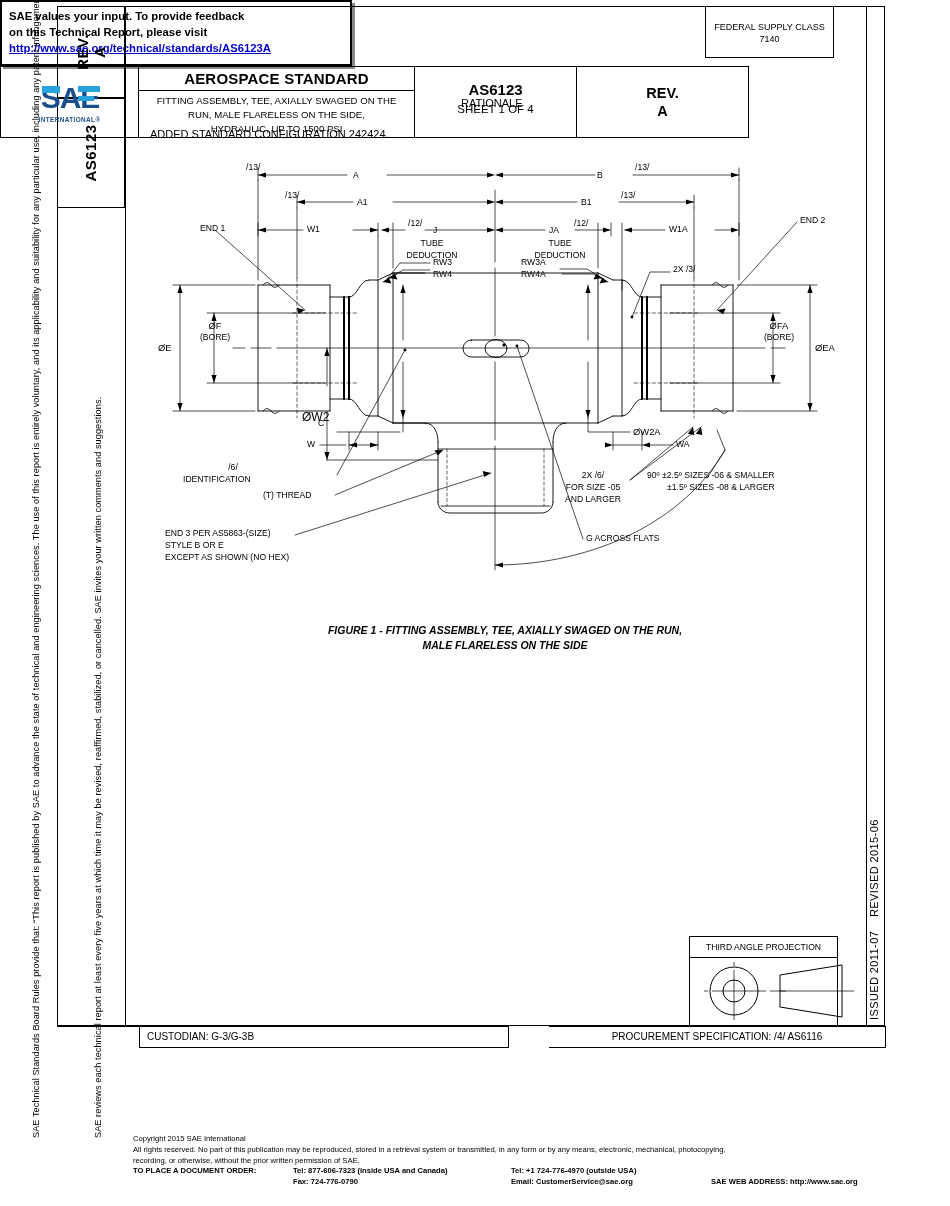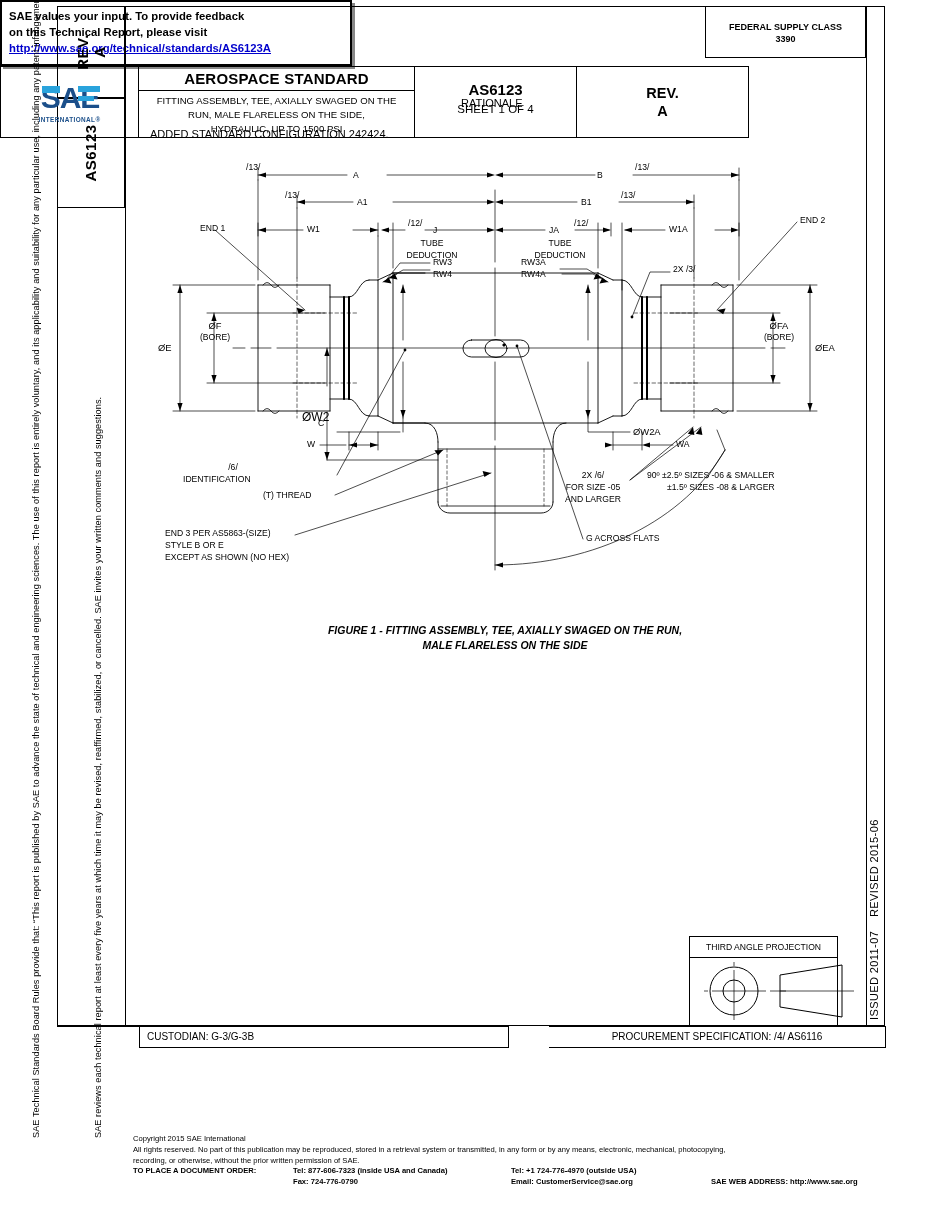--- a/index.html
+++ b/index.html
@@ -16,21 +16,21 @@
   #inner-right-rule{left:866px;top:6px;width:0;height:1020px;border-left:1.4px solid #000;}
 
   
   #rev-box{left:57px;top:6px;width:68px;height:92px;border:1.2px solid #000;}
   #std-box{left:57px;top:98px;width:68px;height:110px;border:1.2px solid #000;}
   #col-rule{left:125px;top:6px;width:0;height:1020px;border-left:1.2px solid #000;}
   #rev-box .vert,#std-box .vert{position:absolute;left:50%;top:50%;transform:translate(-50%,-50%) rotate(180deg);
       font-size:15px;font-weight:bold;letter-spacing:.5px;text-align:center;line-height:1.15;}
 
   
-  #fsc-box{left:705px;top:6px;width:161px;height:52px;border:1.2px solid #000;font-weight:bold;}
+  #fsc-box{left:705px;top:6px;width:129px;height:52px;border:1.2px solid #000;}
   #fsc-box .t{position:absolute;left:0;right:0;top:14px;text-align:center;font-size:9px;line-height:1.35;}
 
   
   .legal{position:absolute;font-size:9.1px;line-height:1.35;letter-spacing:.1px;}
   #legal1{left:30px;top:258px;height:880px;width:24px;}
   #legal2{left:92px;top:258px;height:880px;width:18px;}
   #legal1 .vert,#legal2 .vert{display:block;height:100%;}
 
   
   #rationale-title{left:461px;top:97px;font-size:11px;}
@@ -108,21 +108,21 @@
 
   <div class="bx" id="rev-box">
     <div class="vert"><span>REV.</span><br><span>A</span></div>
   </div>
   <div class="bx" id="std-box">
     <div class="vert">AS6123</div>
   </div>
 
   <div class="bx" id="fsc-box">
     <div class="t">
-      <span>FEDERAL SUPPLY CLASS</span><br><span>3390</span>
+      <span>FEDERAL SUPPLY CLASS</span><br><span>7140</span>
     </div>
   </div>
 
   <div class="legal" id="legal1">
     <span class="vert">SAE Technical Standards Board Rules provide that: “This report is published by SAE to advance the state of technical and engineering sciences. The use of this report is entirely voluntary, and its applicability and suitability for any particular use, including any patent infringement arising therefrom, is the sole responsibility of the user.”</span>
   </div>
   <div class="legal" id="legal2">
     <span class="vert">SAE reviews each technical report at least every five years at which time it may be revised, reaffirmed, stabilized, or cancelled. SAE invites your written comments and suggestions.</span>
   </div>
 

